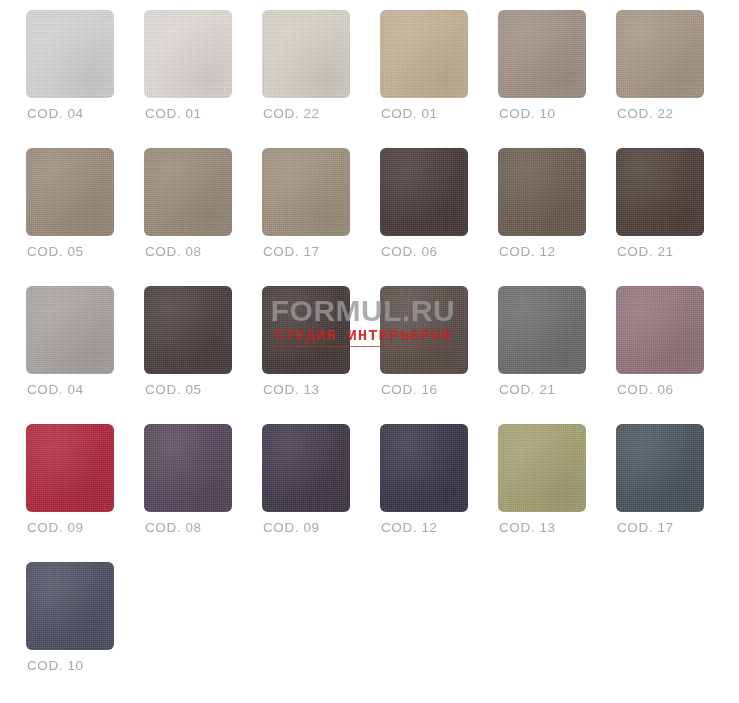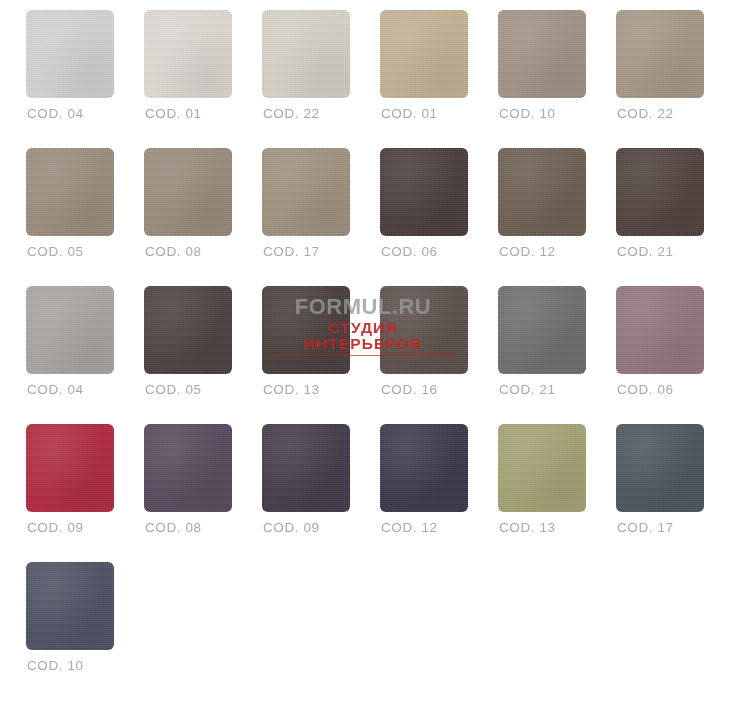--- a/index.html
+++ b/index.html
@@ -89,35 +89,35 @@
   #watermark {
     position: absolute;
     left: 268px;
     top: 296px;
     width: 190px;
     text-align: center;
     pointer-events: none;
     user-select: none;
   }
   #watermark .wm-main {
-    font-size: 22px;
+    font-size: 30px;
     font-weight: bold;
     letter-spacing: 0.5px;
     color: rgba(150, 152, 155, 0.80);
     line-height: 1.0;
     font-family: "Liberation Sans", sans-serif;
   }
   #watermark .wm-sub {
     margin-top: 2px;
     font-size: 15.5px;
     font-weight: bold;
     letter-spacing: 1.1px;
     color: rgba(196, 36, 36, 0.92);
     line-height: 1.05;
-    font-family: Liberation Sans, sans-serif;
+    font-family: Liberation Mono, monospace;
   }
   #watermark .wm-rule {
     margin: 2px auto 0 auto;
     width: 182px;
     height: 1px;
     background: rgba(196, 36, 36, 0.7);
   }
   #watermark .wm-gap {
     position: absolute;
     left: 78px;

